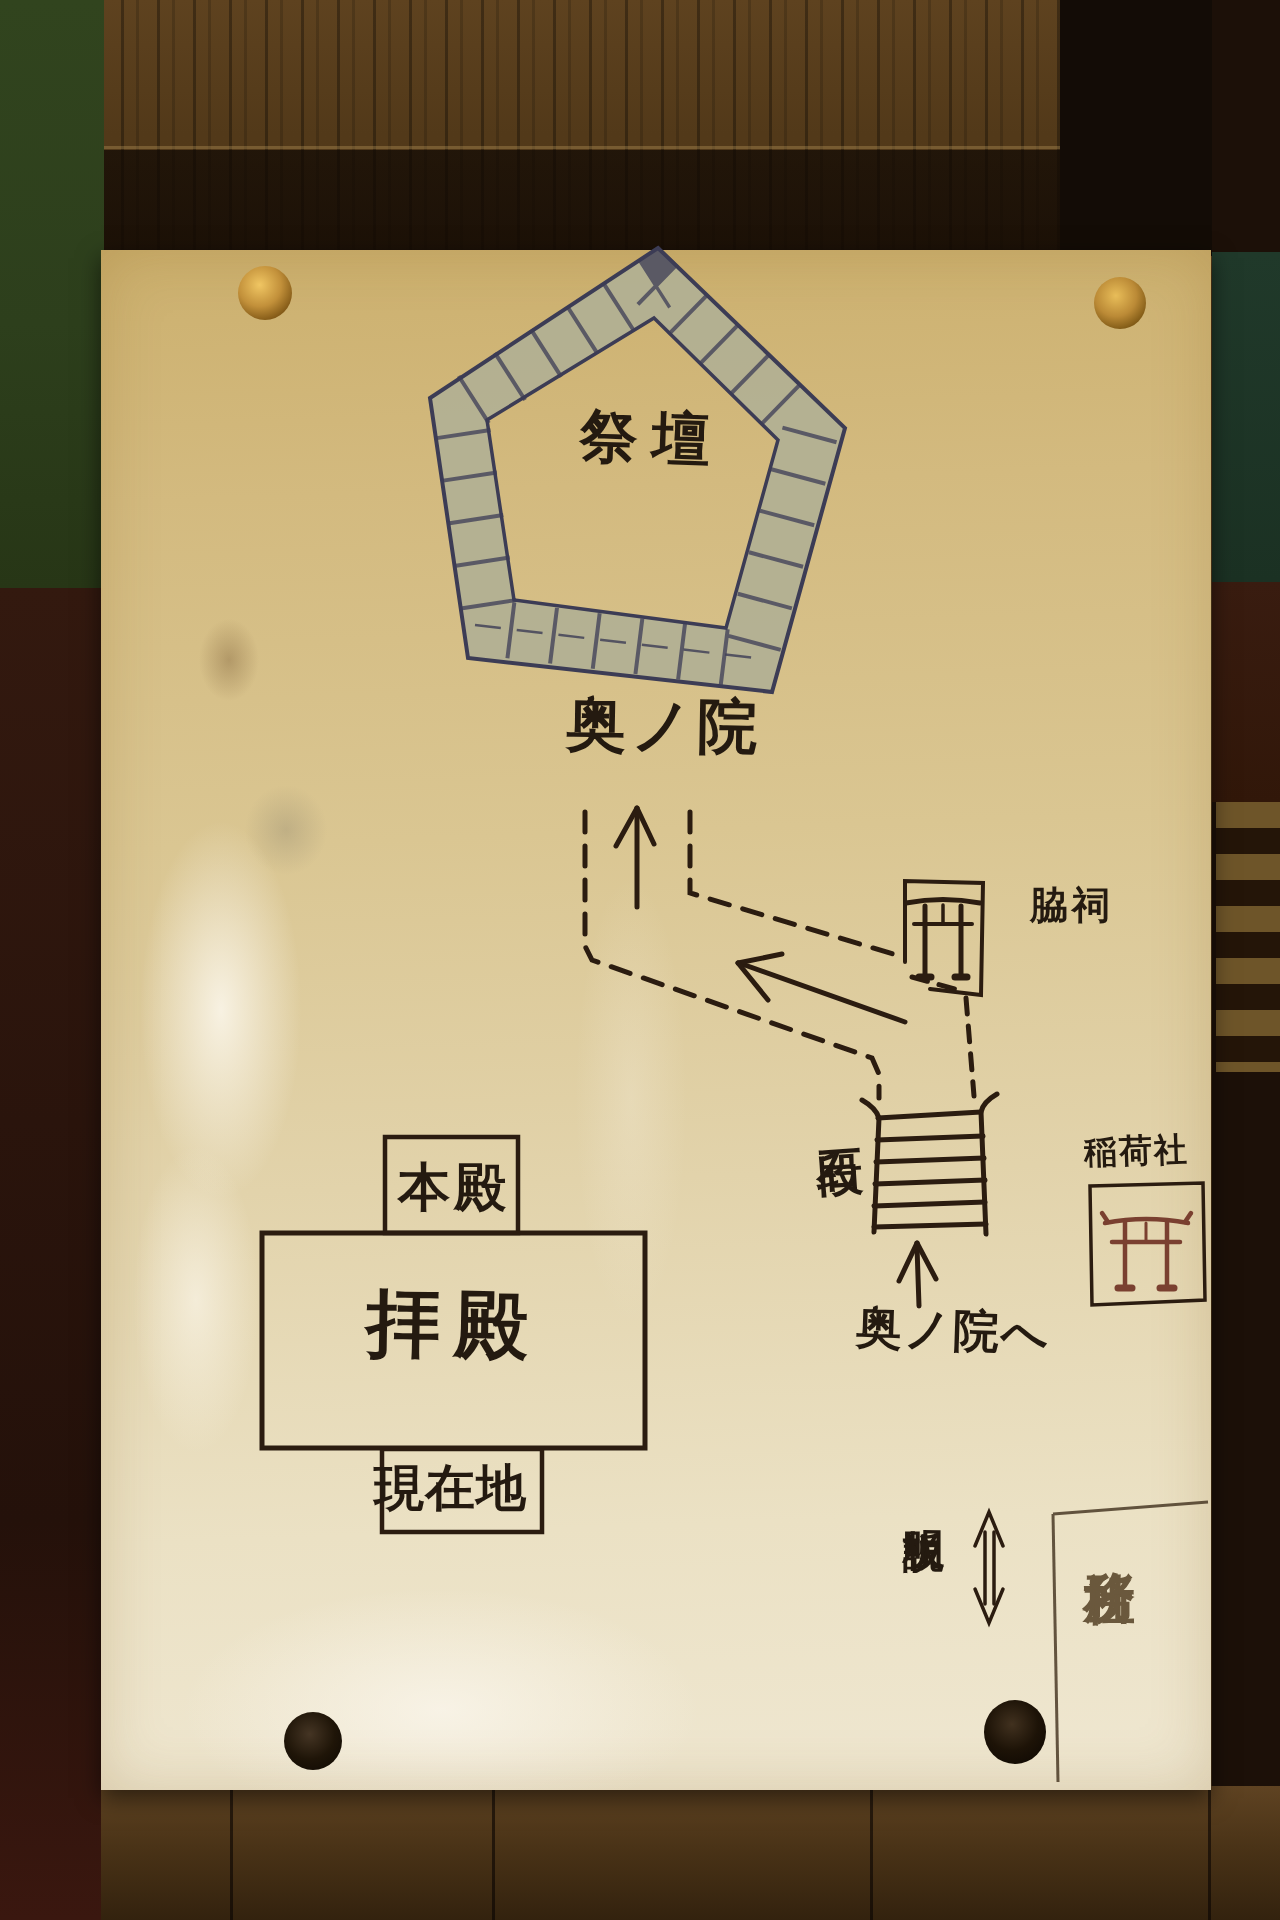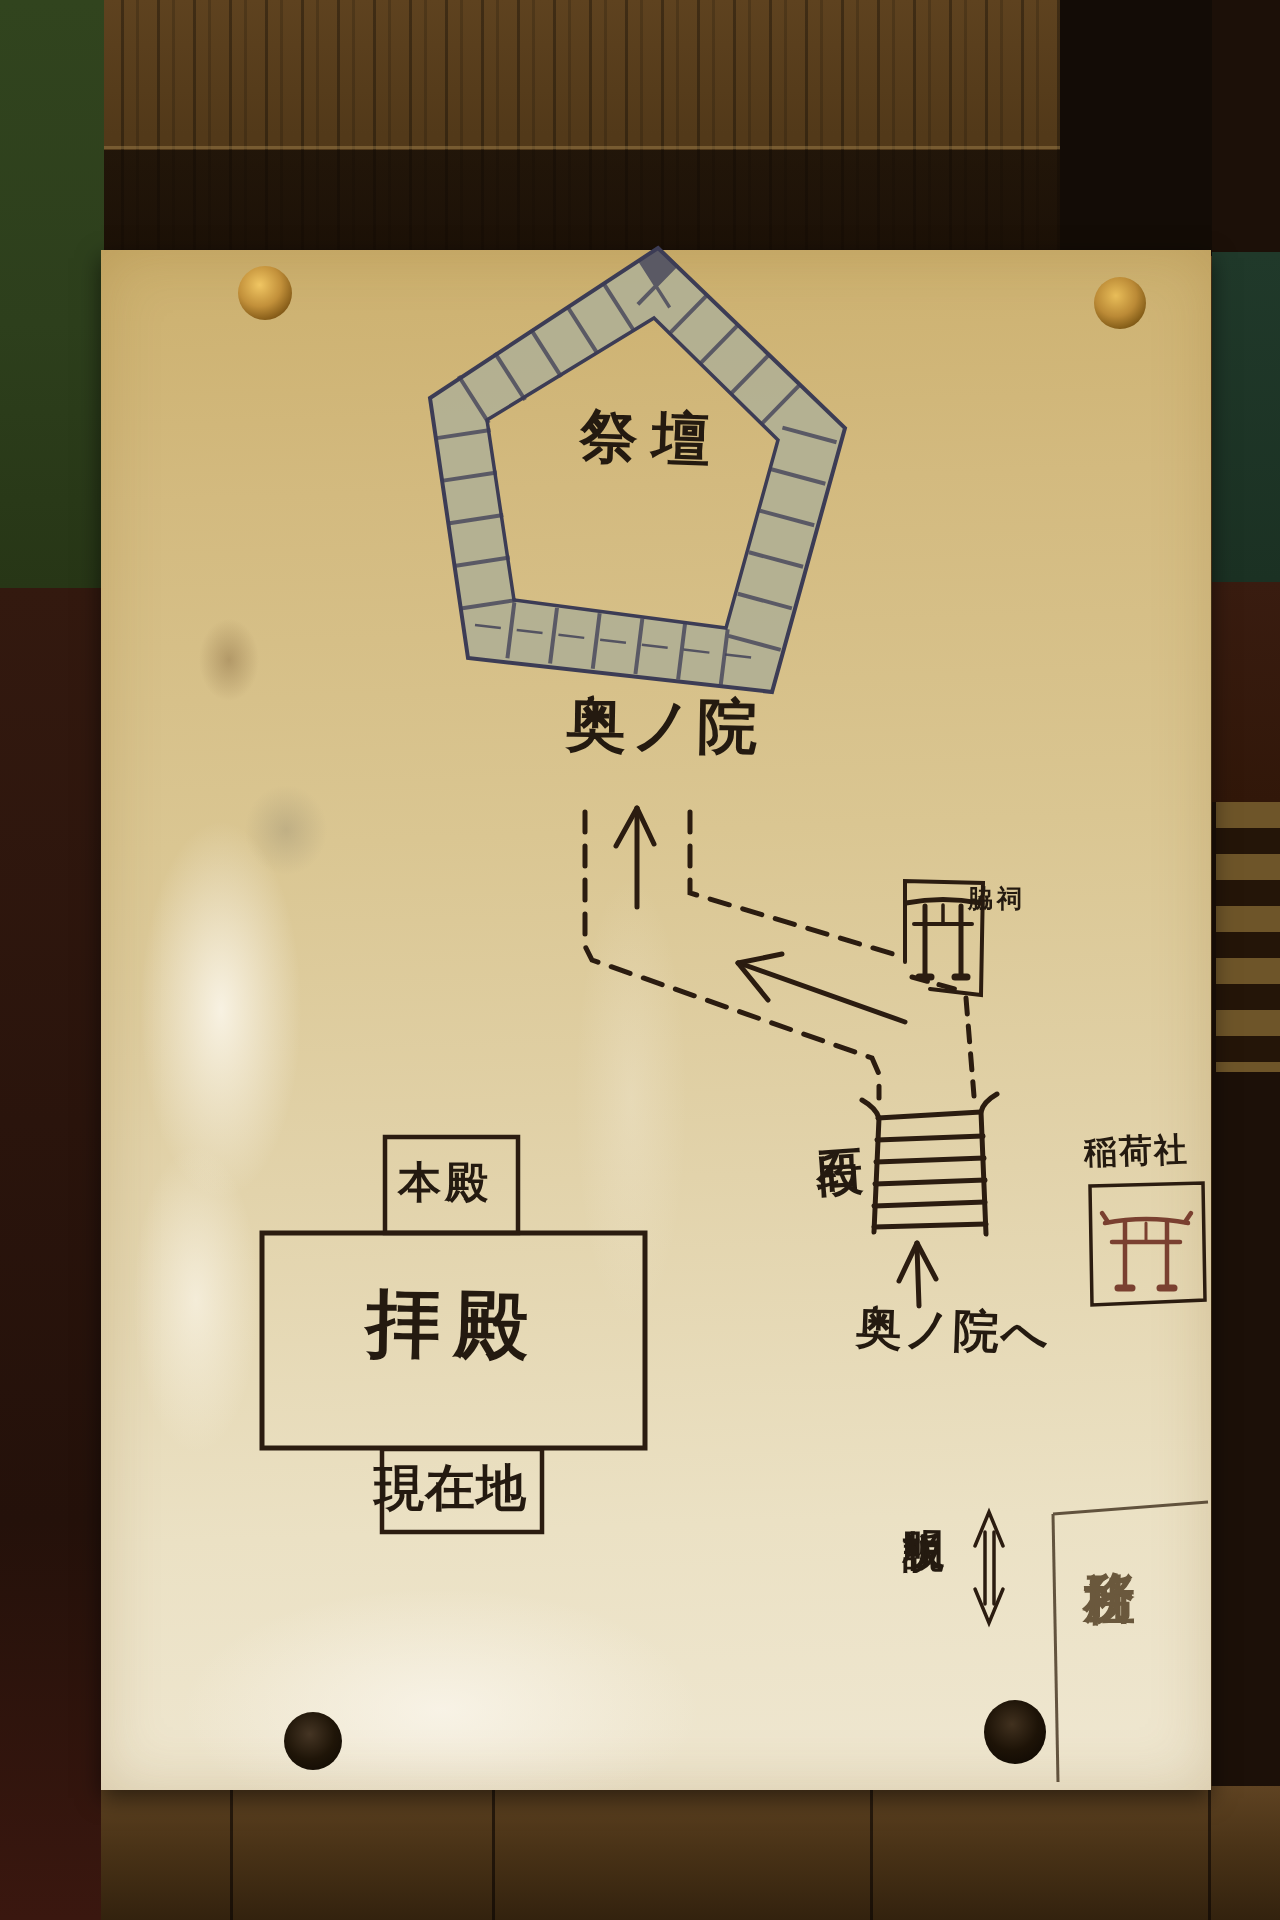--- a/index.html
+++ b/index.html
@@ -171,25 +171,25 @@
     </g>
 
     <g fill="none" stroke="#4a3a26" stroke-width="3" opacity="0.85">
       <path d="M1053,1514 1208,1502"></path>
         <path d="M1053,1514 1058,1782"></path>
     </g>
   </svg>
 
   <div class="label" style="left:580px;top:408px;font-size:58px;letter-spacing:14px;transform:rotate(2deg)">祭壇</div>
   <div class="label" style="left:566px;top:694px;font-size:60px;letter-spacing:5px;transform:rotate(1deg)">奥ノ院</div>
-  <div class="label" style="left:968px;top:886px;font-size:25px;letter-spacing:4px">脇祠</div>
+  <div class="label" style="left:1030px;top:886px;font-size:38px;letter-spacing:4px">脇祠</div>
   <div class="label vert" style="left:812px;top:1114px;font-size:46px;transform:rotate(-4deg)">石段</div>
   <div class="label" style="left:856px;top:1306px;font-size:46px;letter-spacing:2px;transform:rotate(2deg)">奥ノ院へ</div>
   <div class="label" style="left:1084px;top:1134px;font-size:33px;letter-spacing:2px;transform:rotate(-2deg)">稲荷社</div>
-  <div class="label" style="left:398px;top:1160px;font-size:43px;letter-spacing:4px">本殿</div>
+  <div class="label" style="left:398px;top:1160px;font-size:52px;letter-spacing:4px">本殿</div>
   <div class="label" style="left:366px;top:1286px;font-size:74px;letter-spacing:14px;transform:rotate(1deg)">拝殿</div>
   <div class="label" style="left:374px;top:1462px;font-size:50px;letter-spacing:1px">現在地</div>
   <div class="label vert" style="left:902px;top:1498px;font-size:41px">説明板</div>
   <div class="label vert" style="left:1082px;top:1530px;font-size:52px;color:#5d4a2e;opacity:.9">社務所</div>
 
   <div class="pin gold-tl"></div>
   <div class="pin gold-tr"></div>
   <div class="pin black-bl"></div>
   <div class="pin black-br"></div>
 

